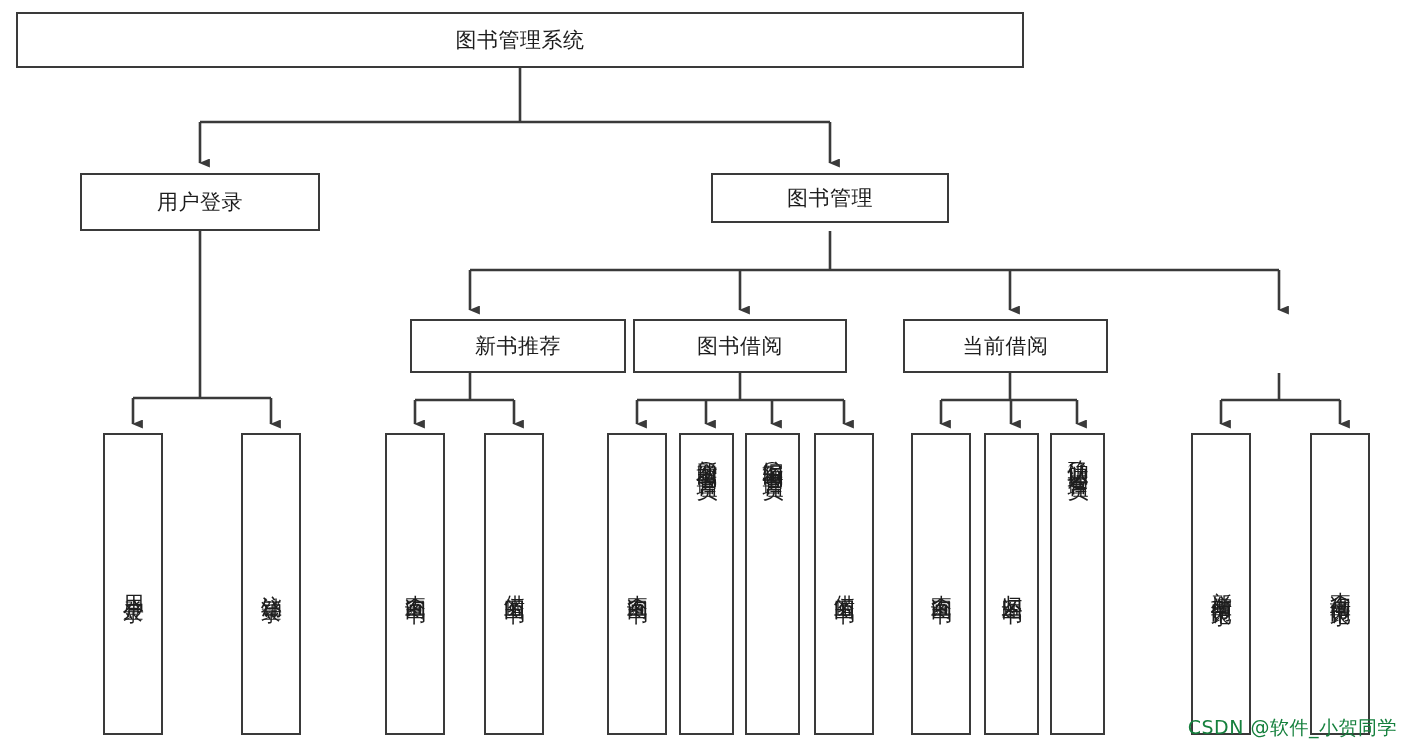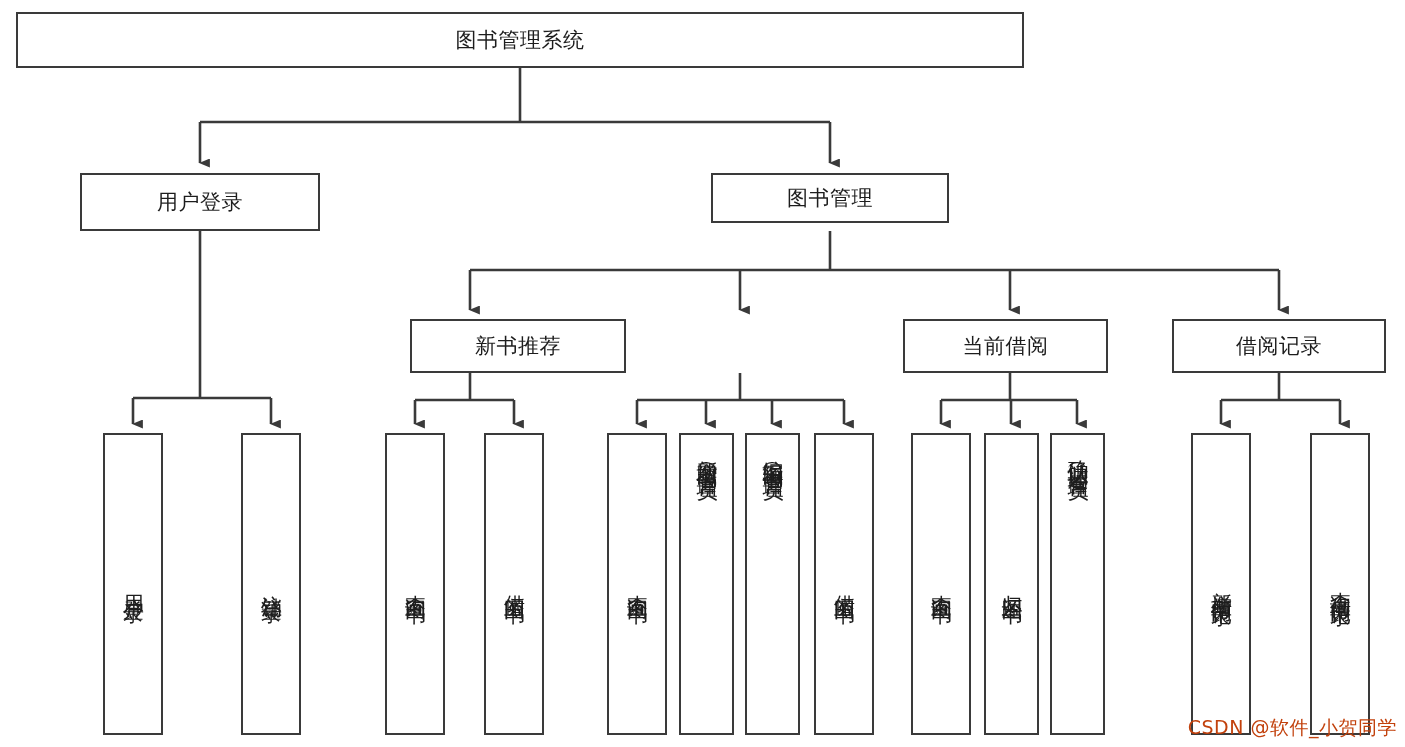--- a/index.html
+++ b/index.html
@@ -57,21 +57,21 @@
     padding-top: 8px;
   }
   .node-box.vertical.center-v {
     align-items: center;
     padding-top: 0;
   }
   #watermark {
     position: absolute;
     right: 8px;
     bottom: 6px;
-    color: #c2410c;
+    color: #15803d;
     font-size: 19px;
     letter-spacing: 0.5px;
     white-space: nowrap;
     z-index: 6;
     font-family: "DejaVu Sans", "Liberation Sans", sans-serif;
   }
 </style>
 </head>
 <body>
 
@@ -152,28 +152,28 @@
   </div>
 
   <div class="node-box" style="left:711px; top:173px; width:238px; height:50px;">
     <span class="node-label">图书管理</span>
   </div>
 
   <div class="node-box" style="left:362px; top:319px; width:216px; height:54px;margin-left:48px;">
     <span class="node-label">新书推荐</span>
   </div>
 
+  <div class="node-box" style="left:633px; top:319px; width:214px; height:54px;">
+    <span class="node-label">图书借阅</span>
+  </div>
 
   <div class="node-box" style="left:903px; top:319px; width:205px; height:54px;">
     <span class="node-label">当前借阅</span>
   </div>
 
-  <div class="node-box" style="left:1172px; top:319px; width:214px; height:54px;">
-    <span class="node-label">借阅记录</span>
-  </div>
 
   <div class="node-box vertical center-v" style="left:103px; top:433px; width:60px; height:302px;">
     <span class="node-label">用户登录</span>
   </div>
 
   <div class="node-box vertical center-v" style="left:241px; top:433px; width:60px; height:302px;">
     <span class="node-label">注销登录</span>
   </div>
 
   <div class="node-box vertical center-v" style="left:385px; top:433px; width:60px; height:302px;">

